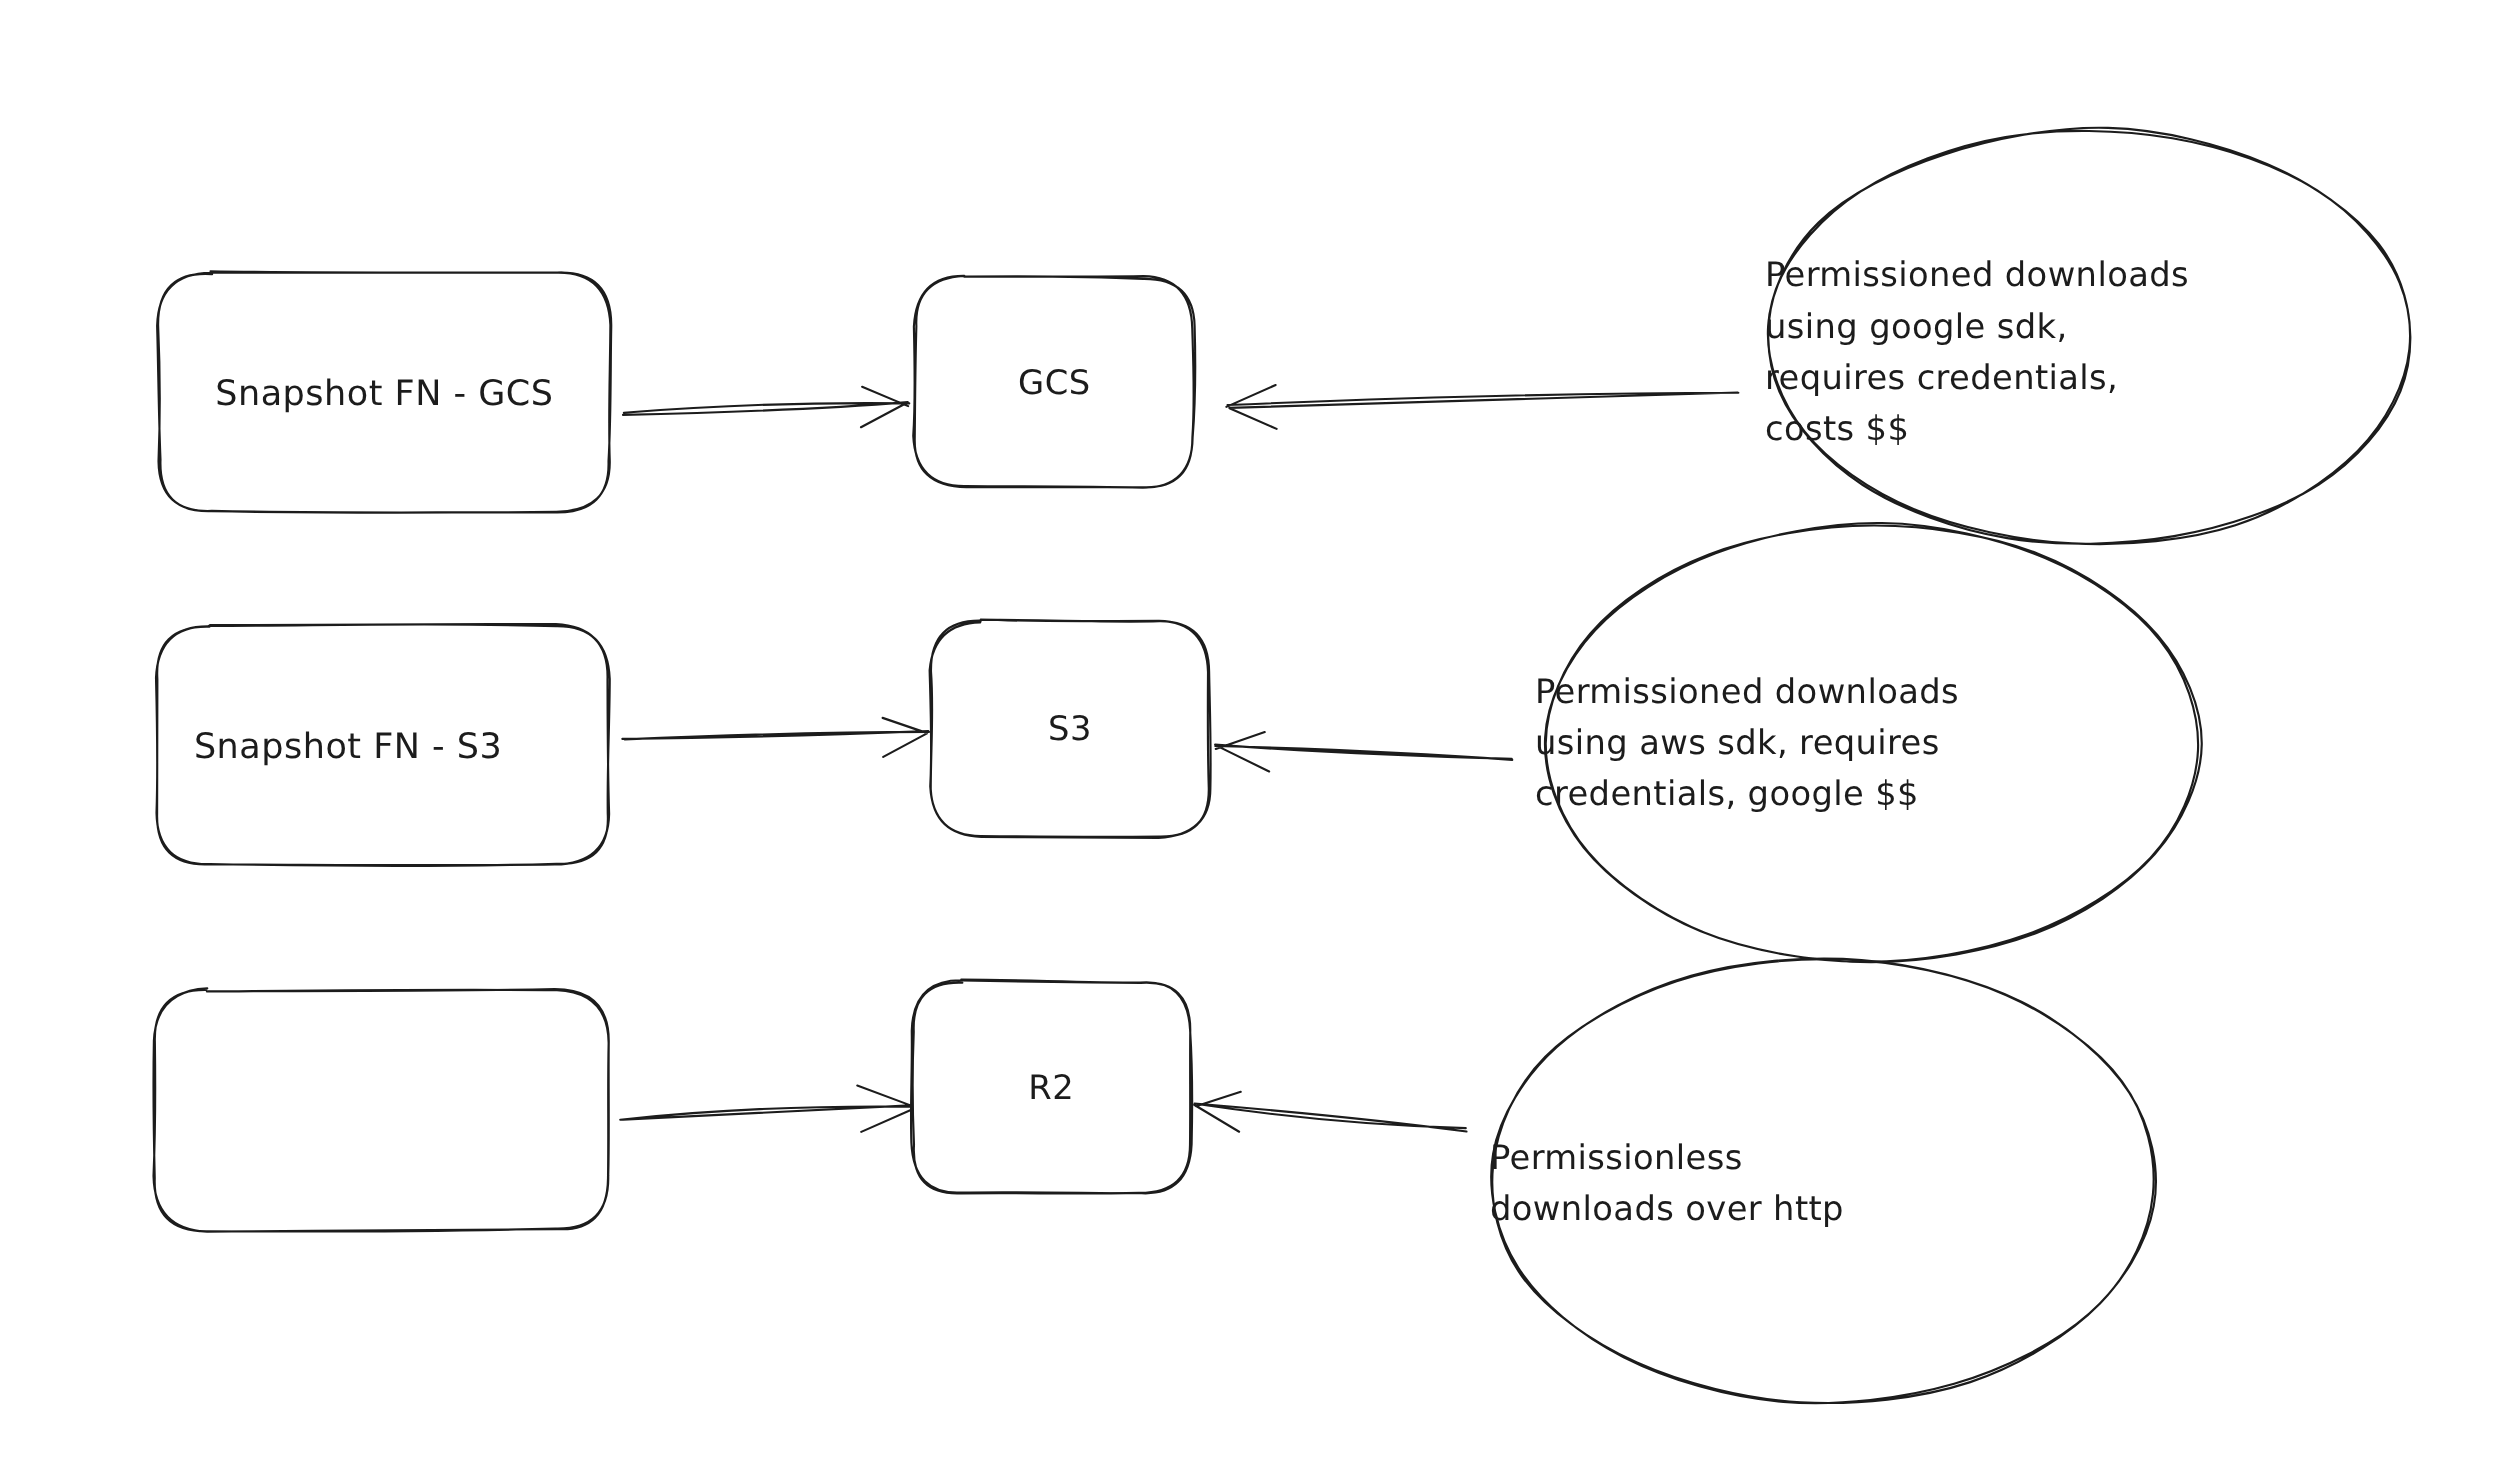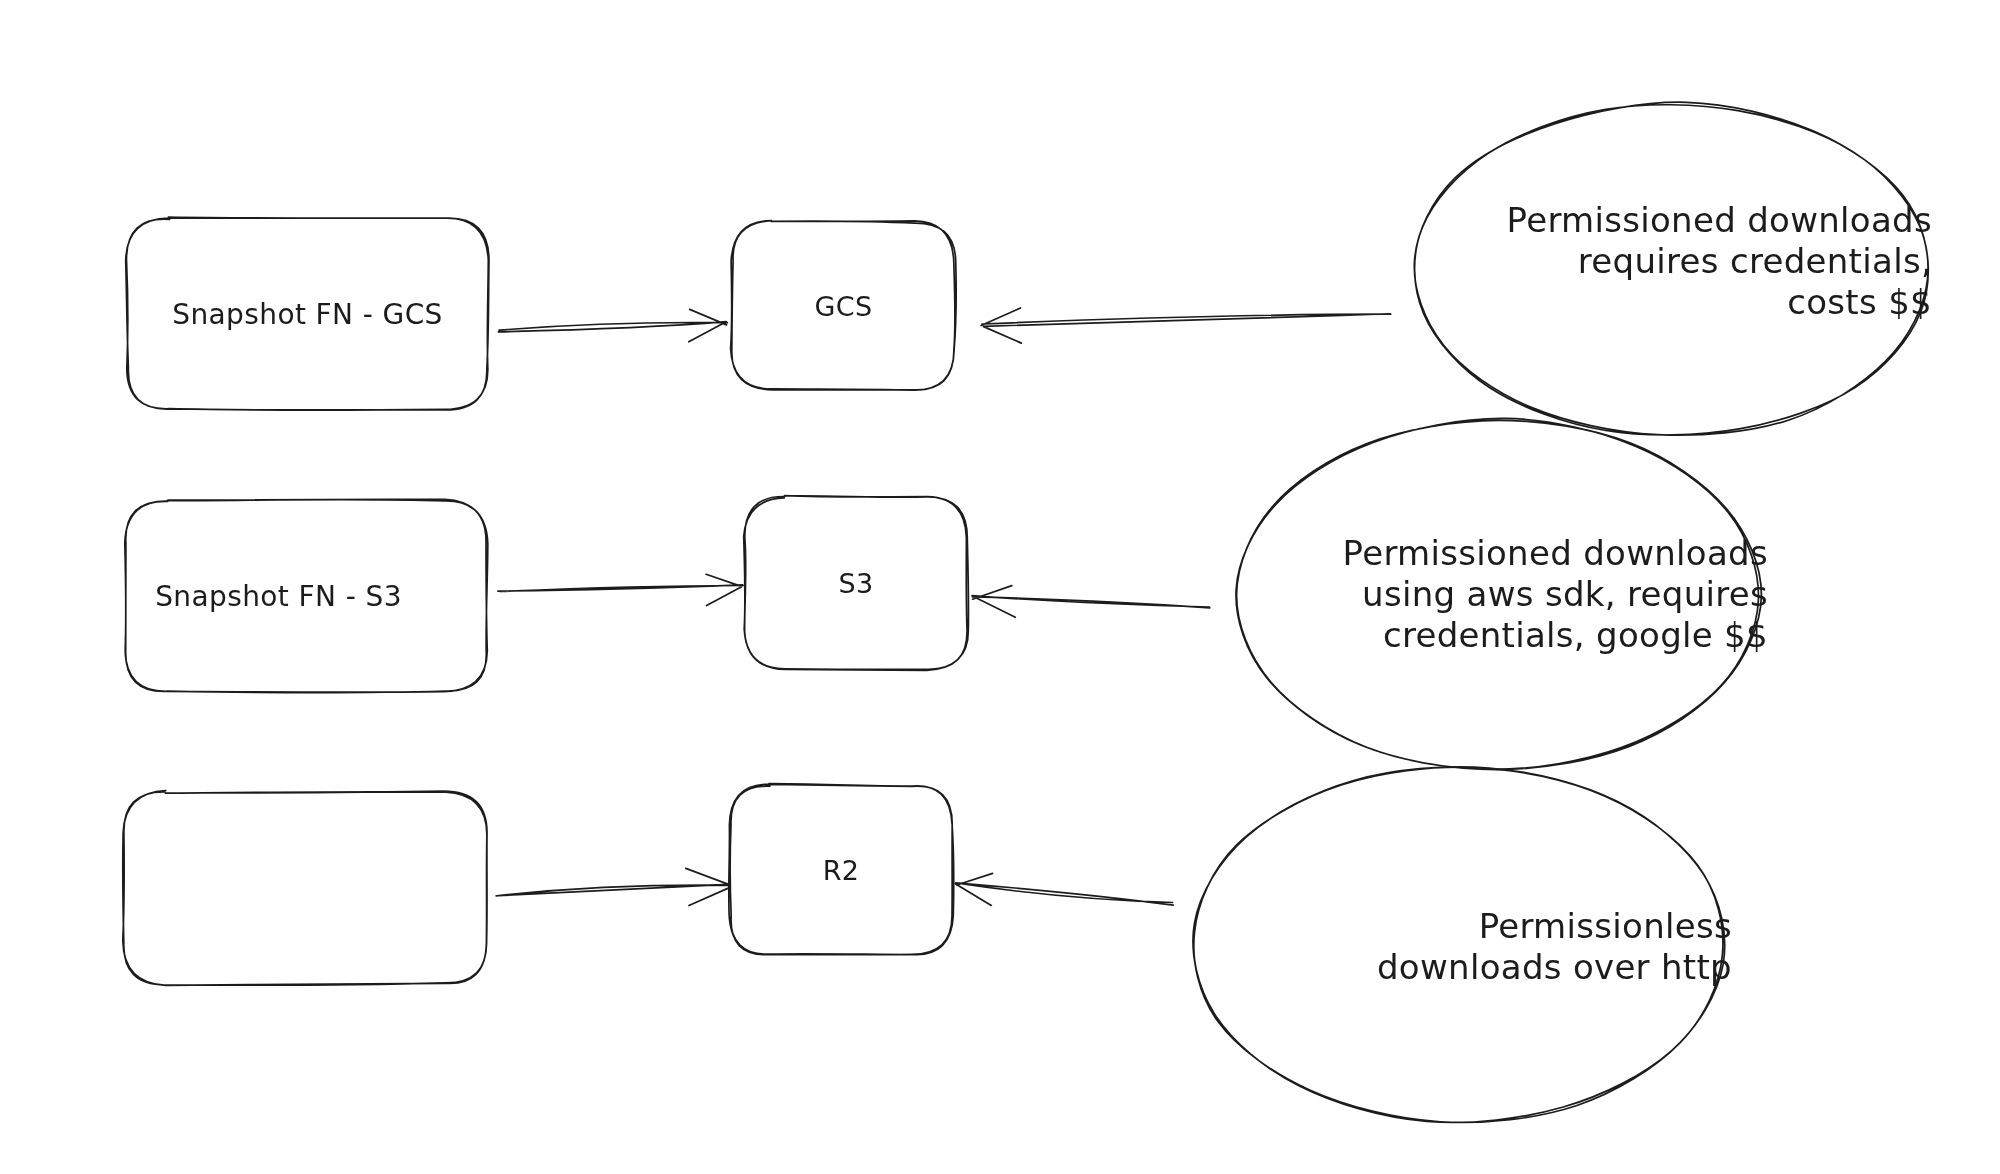--- a/index.html
+++ b/index.html
@@ -35,22 +35,22 @@
     font-size:28px;
     letter-spacing:0.4px;
     color:var(--stroke,#1c1c1c);
     white-space:nowrap;
   }
   .node-label.small{
     font-size:27px;
   }
   .bubble-text{
     position:absolute;
-    text-align:right;
-    font-size:34px;
+    text-align:left;
+    font-size:27px;
     line-height:41px;
     letter-spacing:0.3px;
     color:var(--stroke,#1c1c1c);
   }
 </style>
 </head>
 <body>
 
 <div class="canvas">
 
@@ -77,20 +77,21 @@
   </svg>
 
   <div class="node-label" style="left:127px;top:218px;width:361px;height:192px">Snapshot FN - GCS</div>
   <div class="node-label small" style="left:732px;top:222px;width:223px;height:168px">GCS</div>
   <div class="node-label" style="left:125px;top:500px;width:307px;height:192px">Snapshot FN - S3</div>
   <div class="node-label small" style="left:745px;top:497px;width:222px;height:173px">S3</div>
   <div class="node-label small" style="left:730px;top:785px;width:222px;height:170px">R2</div>
 
   <div class="bubble-text" style="left:1412px;top:200px;width:520px">
     <div>Permissioned downloads</div>
+    <div>using google sdk,</div>
     <div>requires credentials,</div>
     <div>costs $$</div>
   </div>
   <div class="bubble-text" style="left:1228px;top:533px;width:540px">
     <div>Permissioned downloads</div>
     <div>using aws sdk, requires</div>
     <div>credentials, google $$</div>
   </div>
   <div class="bubble-text" style="left:1192px;top:906px;width:540px">
     <div>Permissionless</div>

